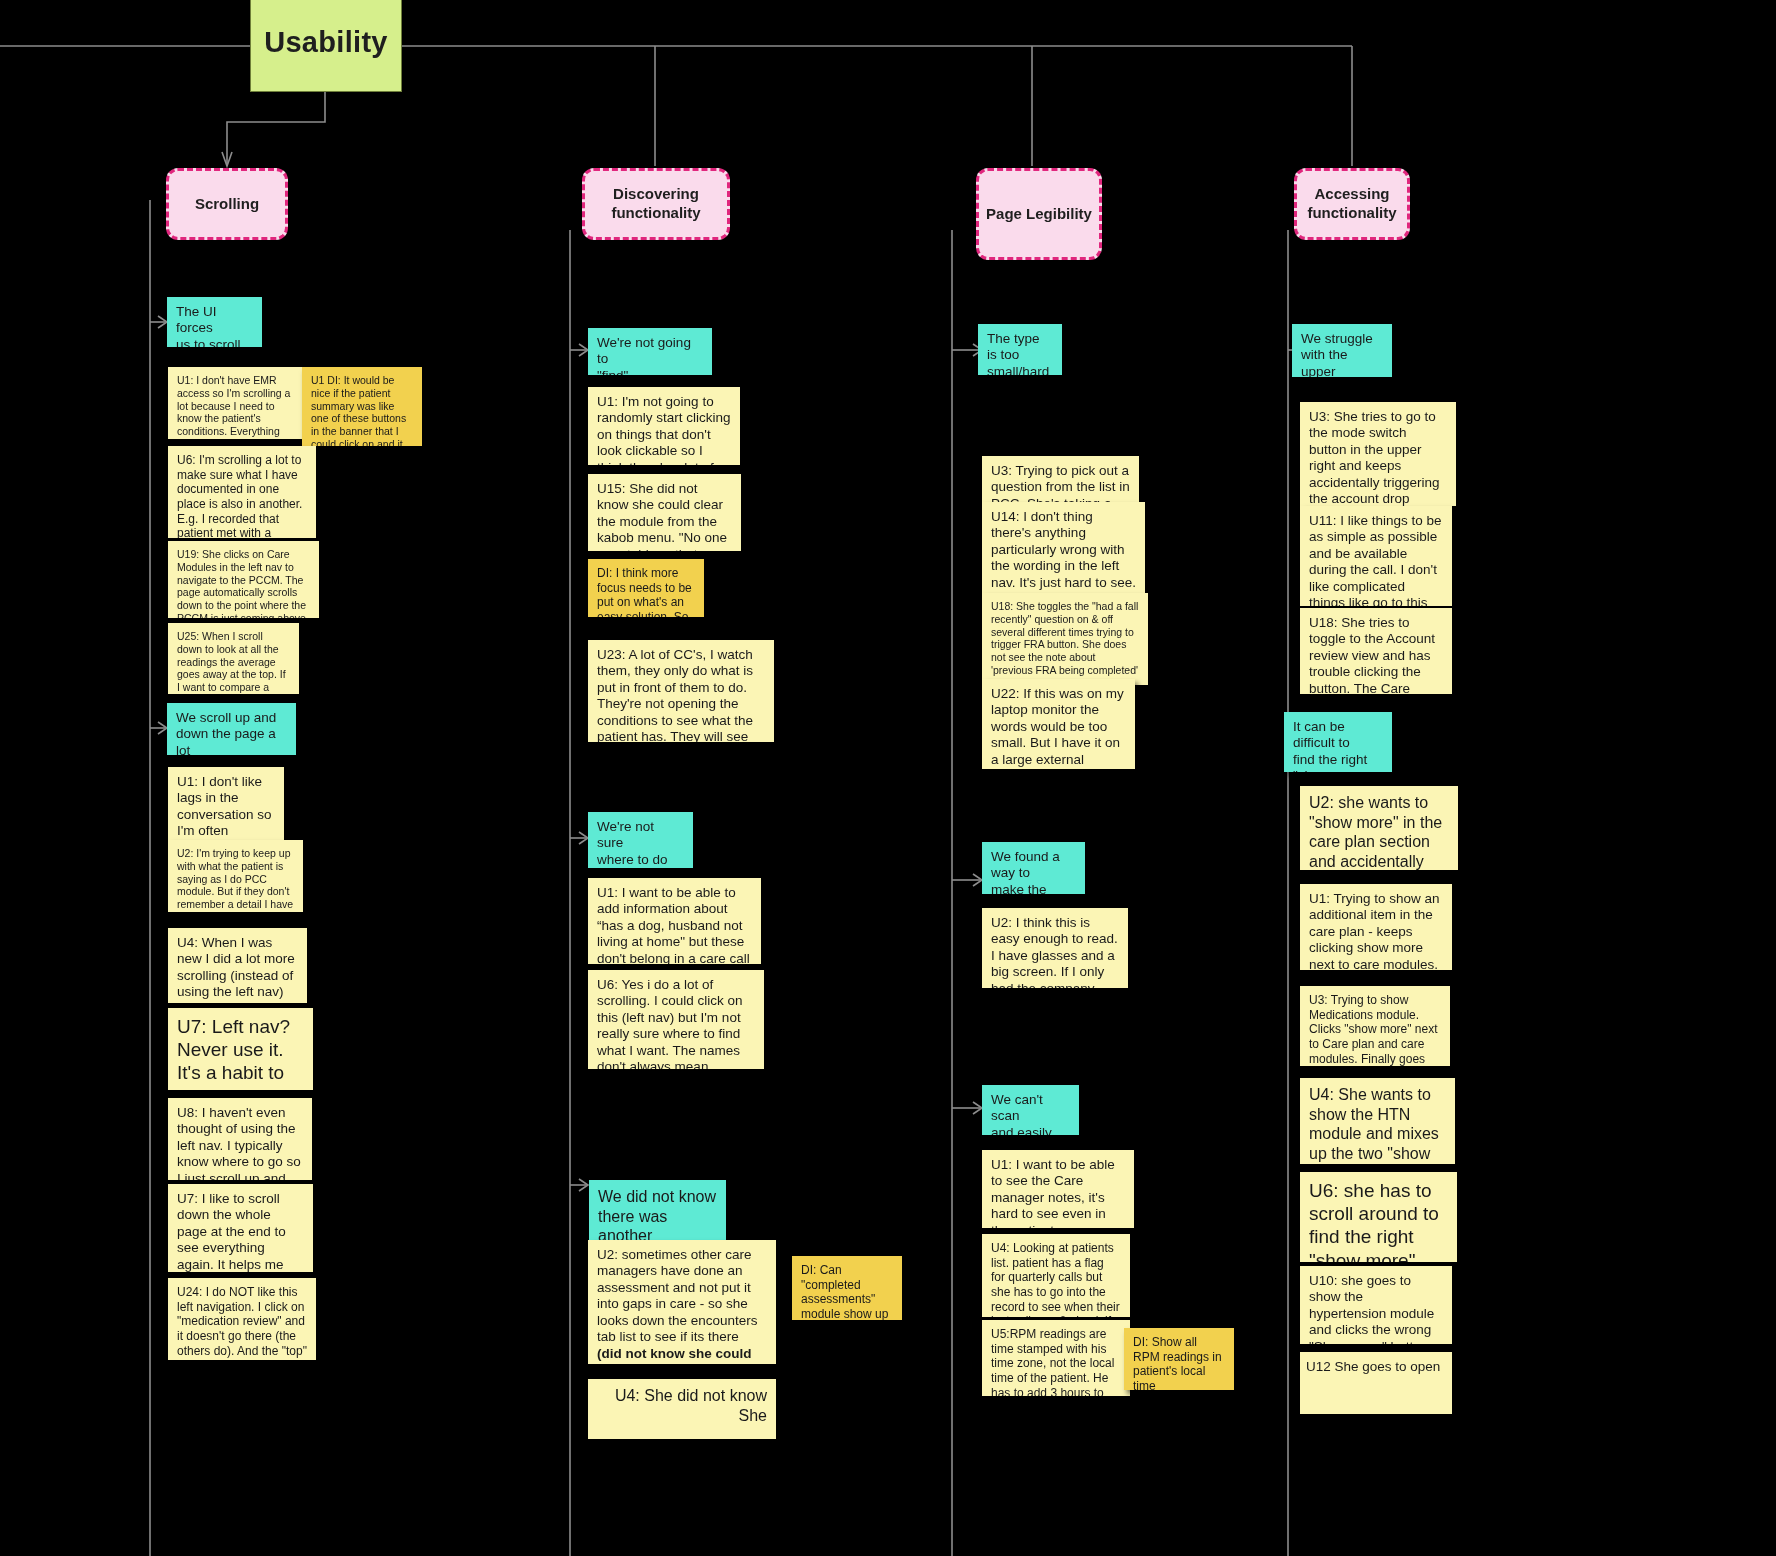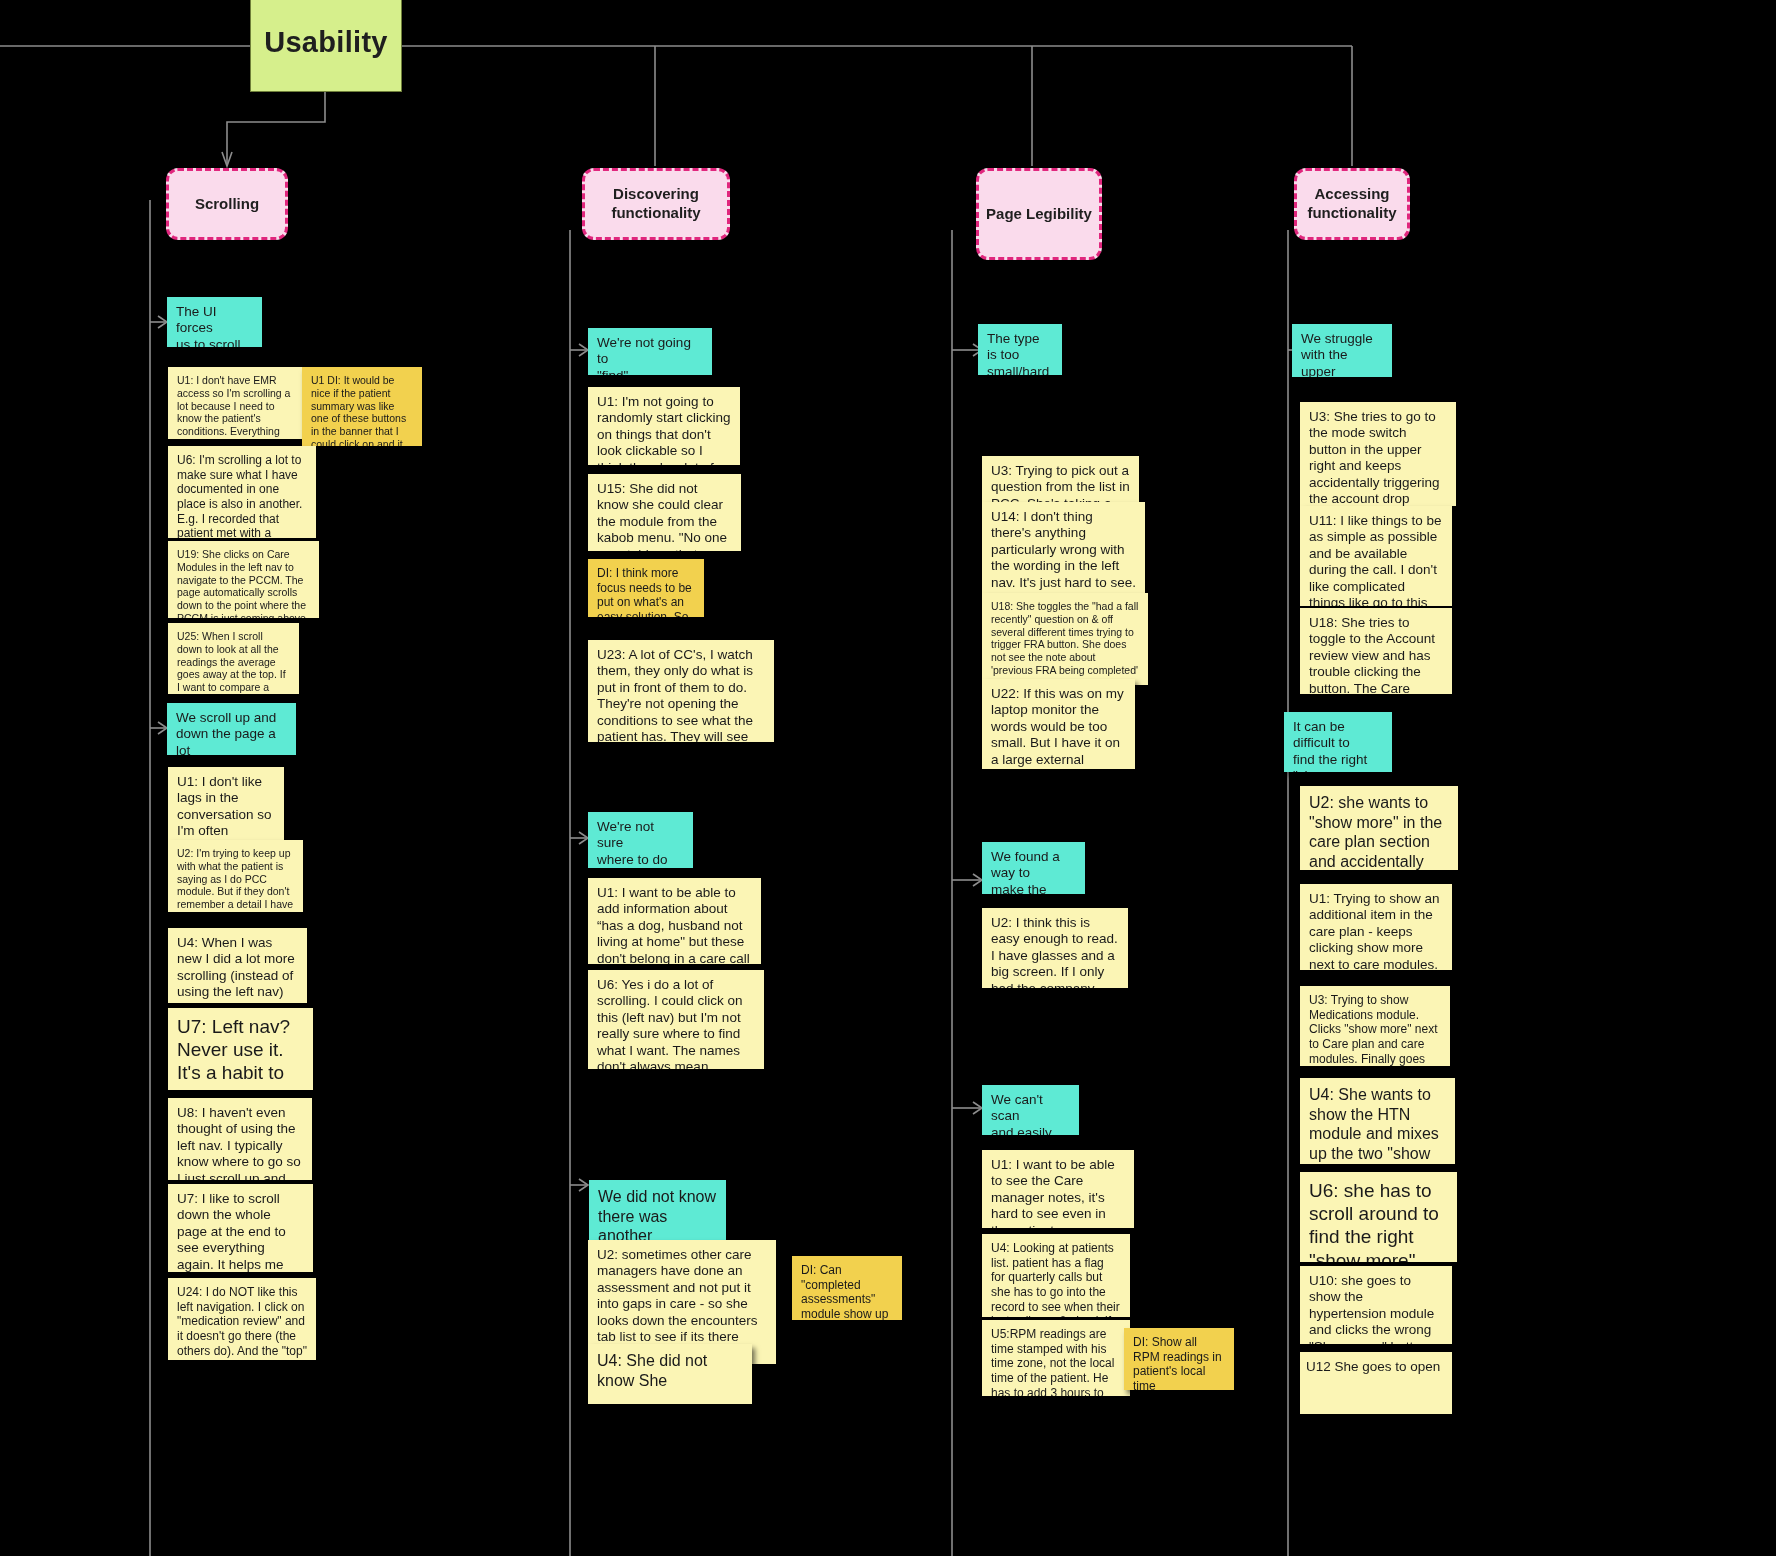--- a/index.html
+++ b/index.html
@@ -185,21 +185,21 @@
 
   <div class="note blue fs-l" style="left:589px;top:1180px;width:137px;height:68px;">We did not know
 there was another
 place to look &amp;
 find what we need</div>
 
   <div class="note yellow fs-m" style="left:588px;top:1240px;width:188px;height:124px;"><span>U2: sometimes other care managers have done an assessment and not put it into gaps in care - so she looks down the encounters tab list to see if its there </span><span class="b">(did not know she could use "Completed assessments" module)</span></div>
 
   <div class="note gold fs-s" style="left:792px;top:1256px;width:110px;height:64px;">DI: Can "completed assessments" module show up by default so i don't have to click to see it?</div>
 
-  <div class="note yellow fs-l" style="left:588px;top:1344px;width:164px;height:60px;">U4: She did not know She</div>
+  <div class="note yellow fs-l" style="left:588px;top:1379px;width:188px;height:60px;text-align:right;">U4: She did not know She</div>
 
   <div class="note blue fs-m" style="left:978px;top:324px;width:84px;height:51px;">The type is too
 small/hard to
 read</div>
 
   <div class="note yellow fs-m" style="left:982px;top:456px;width:157px;height:96px;">U3: Trying to pick out a question from the list in PCC. She's taking a long time finding it and leaning into the screen. "it's small so I always have to adjust my glasses"</div>
 
   <div class="note yellow fs-m" style="left:982px;top:502px;width:163px;height:98px;">U14: I don't thing there's anything particularly wrong with the wording in the left nav. It's just hard to see. The type could be a little bit bigger.</div>
 
   <div class="note yellow fs-xs" style="left:982px;top:593px;width:166px;height:92px;">U18: She toggles the "had a fall recently" question on &amp; off several different times trying to trigger FRA button. She does not see the note about 'previous FRA being completed' until after the forth time she clicks 'yes'. "I didn't see that! It looks like all the other text!"</div>

